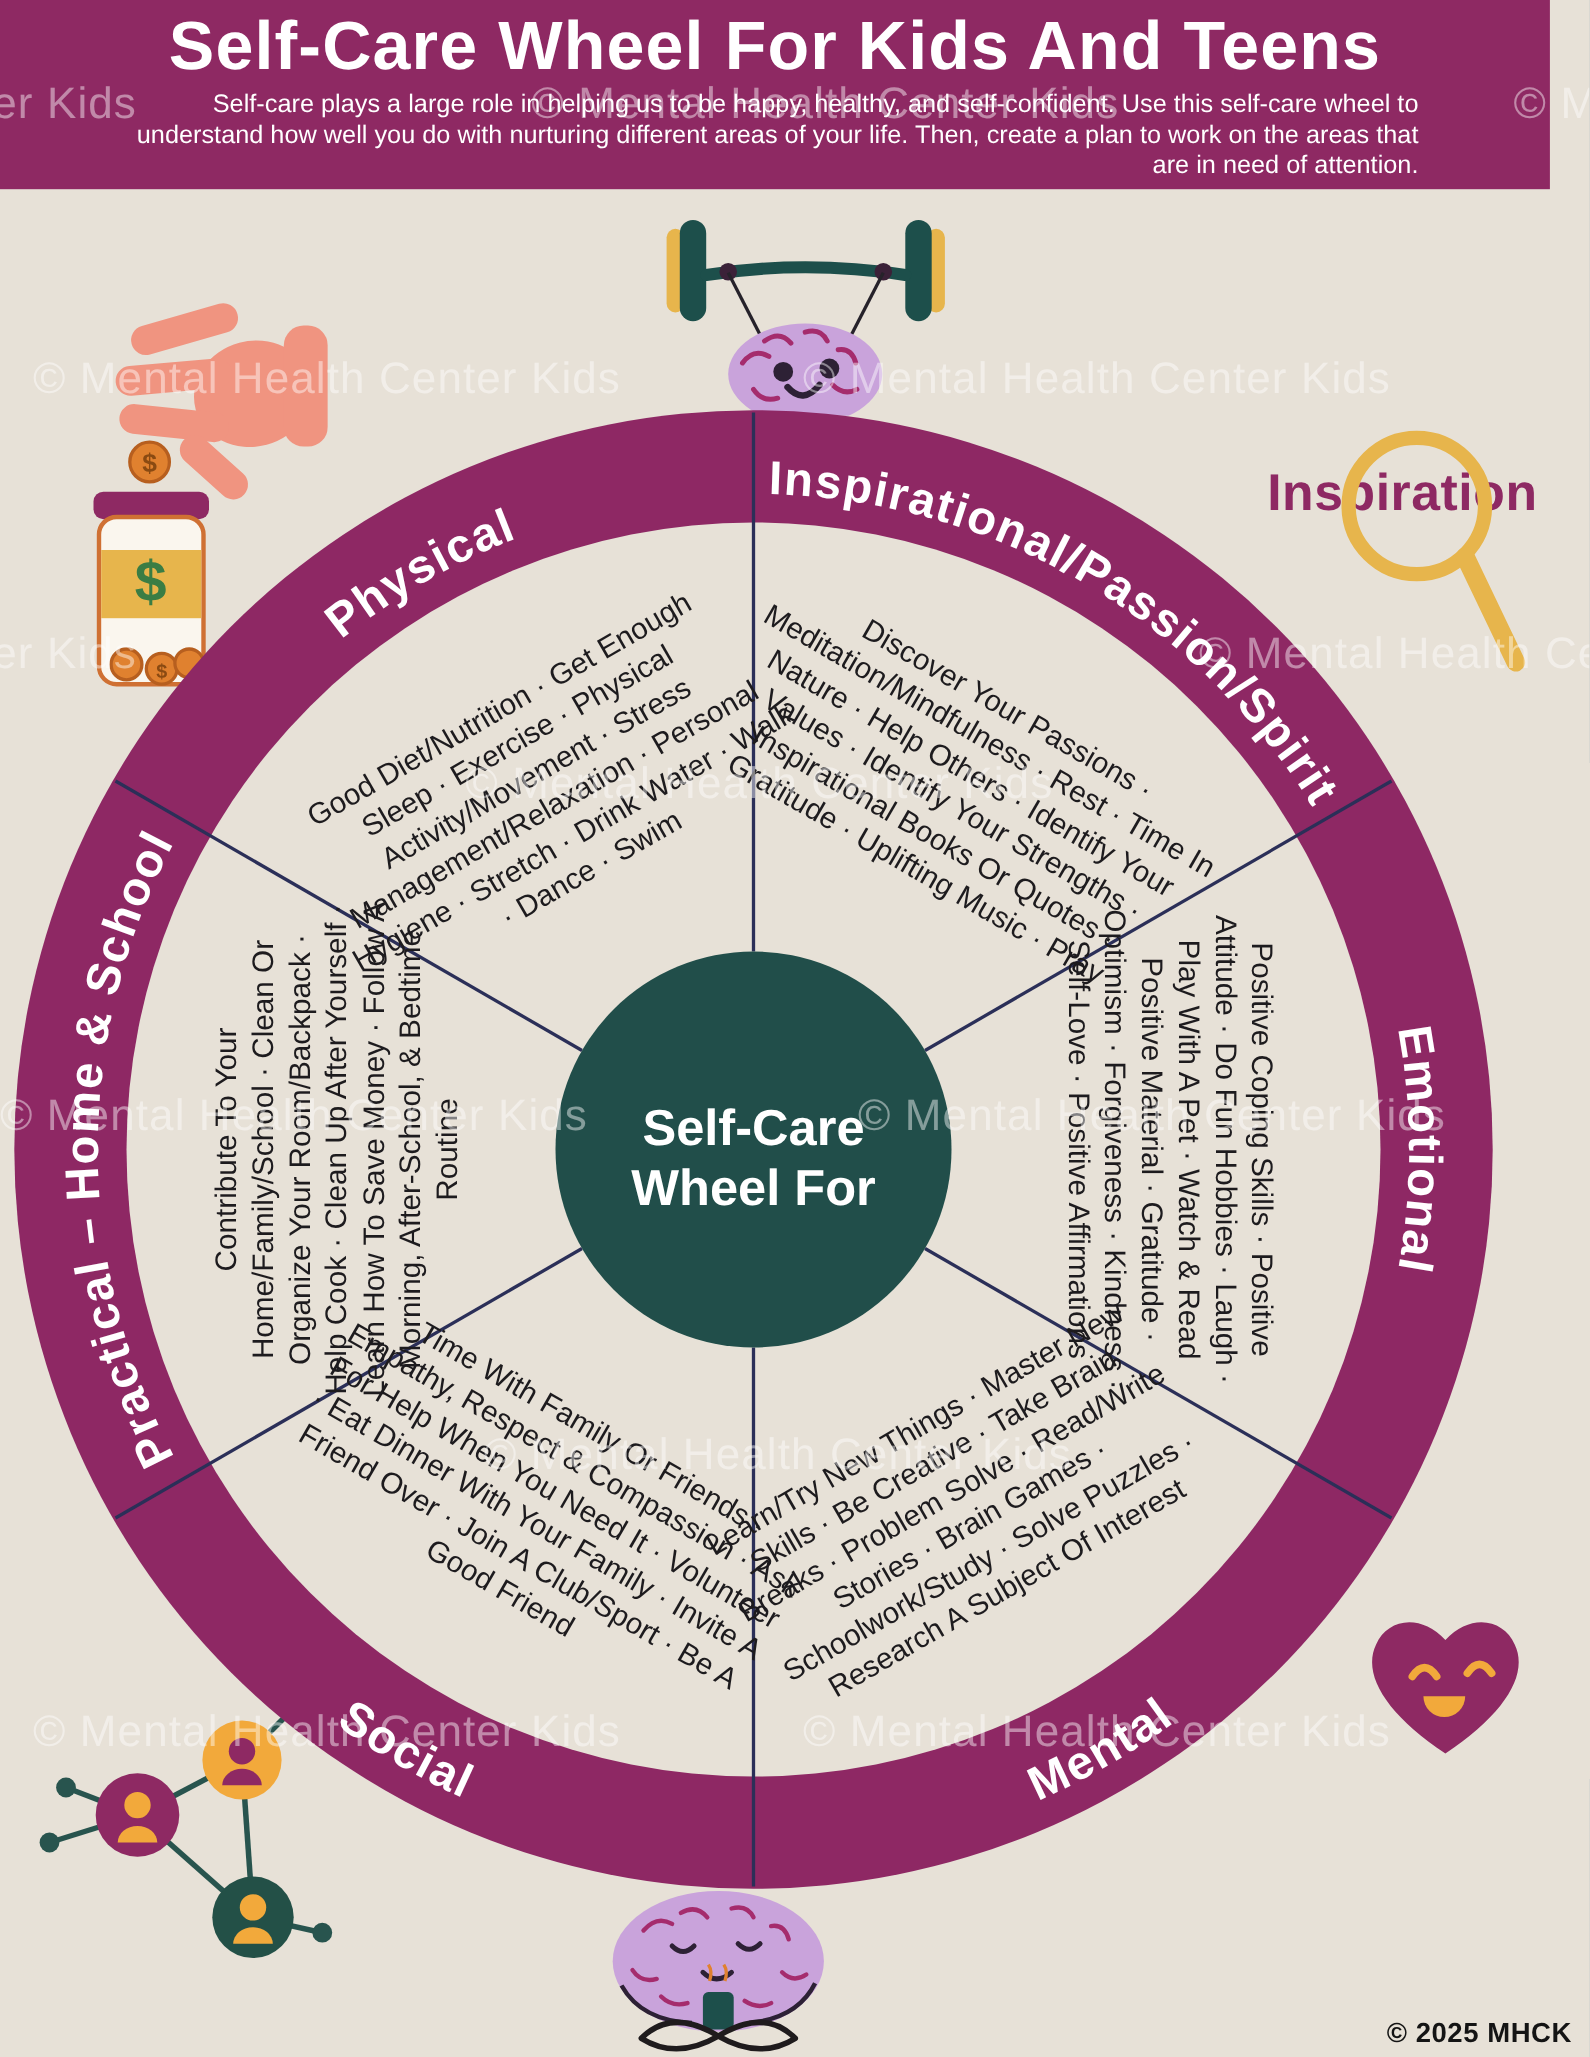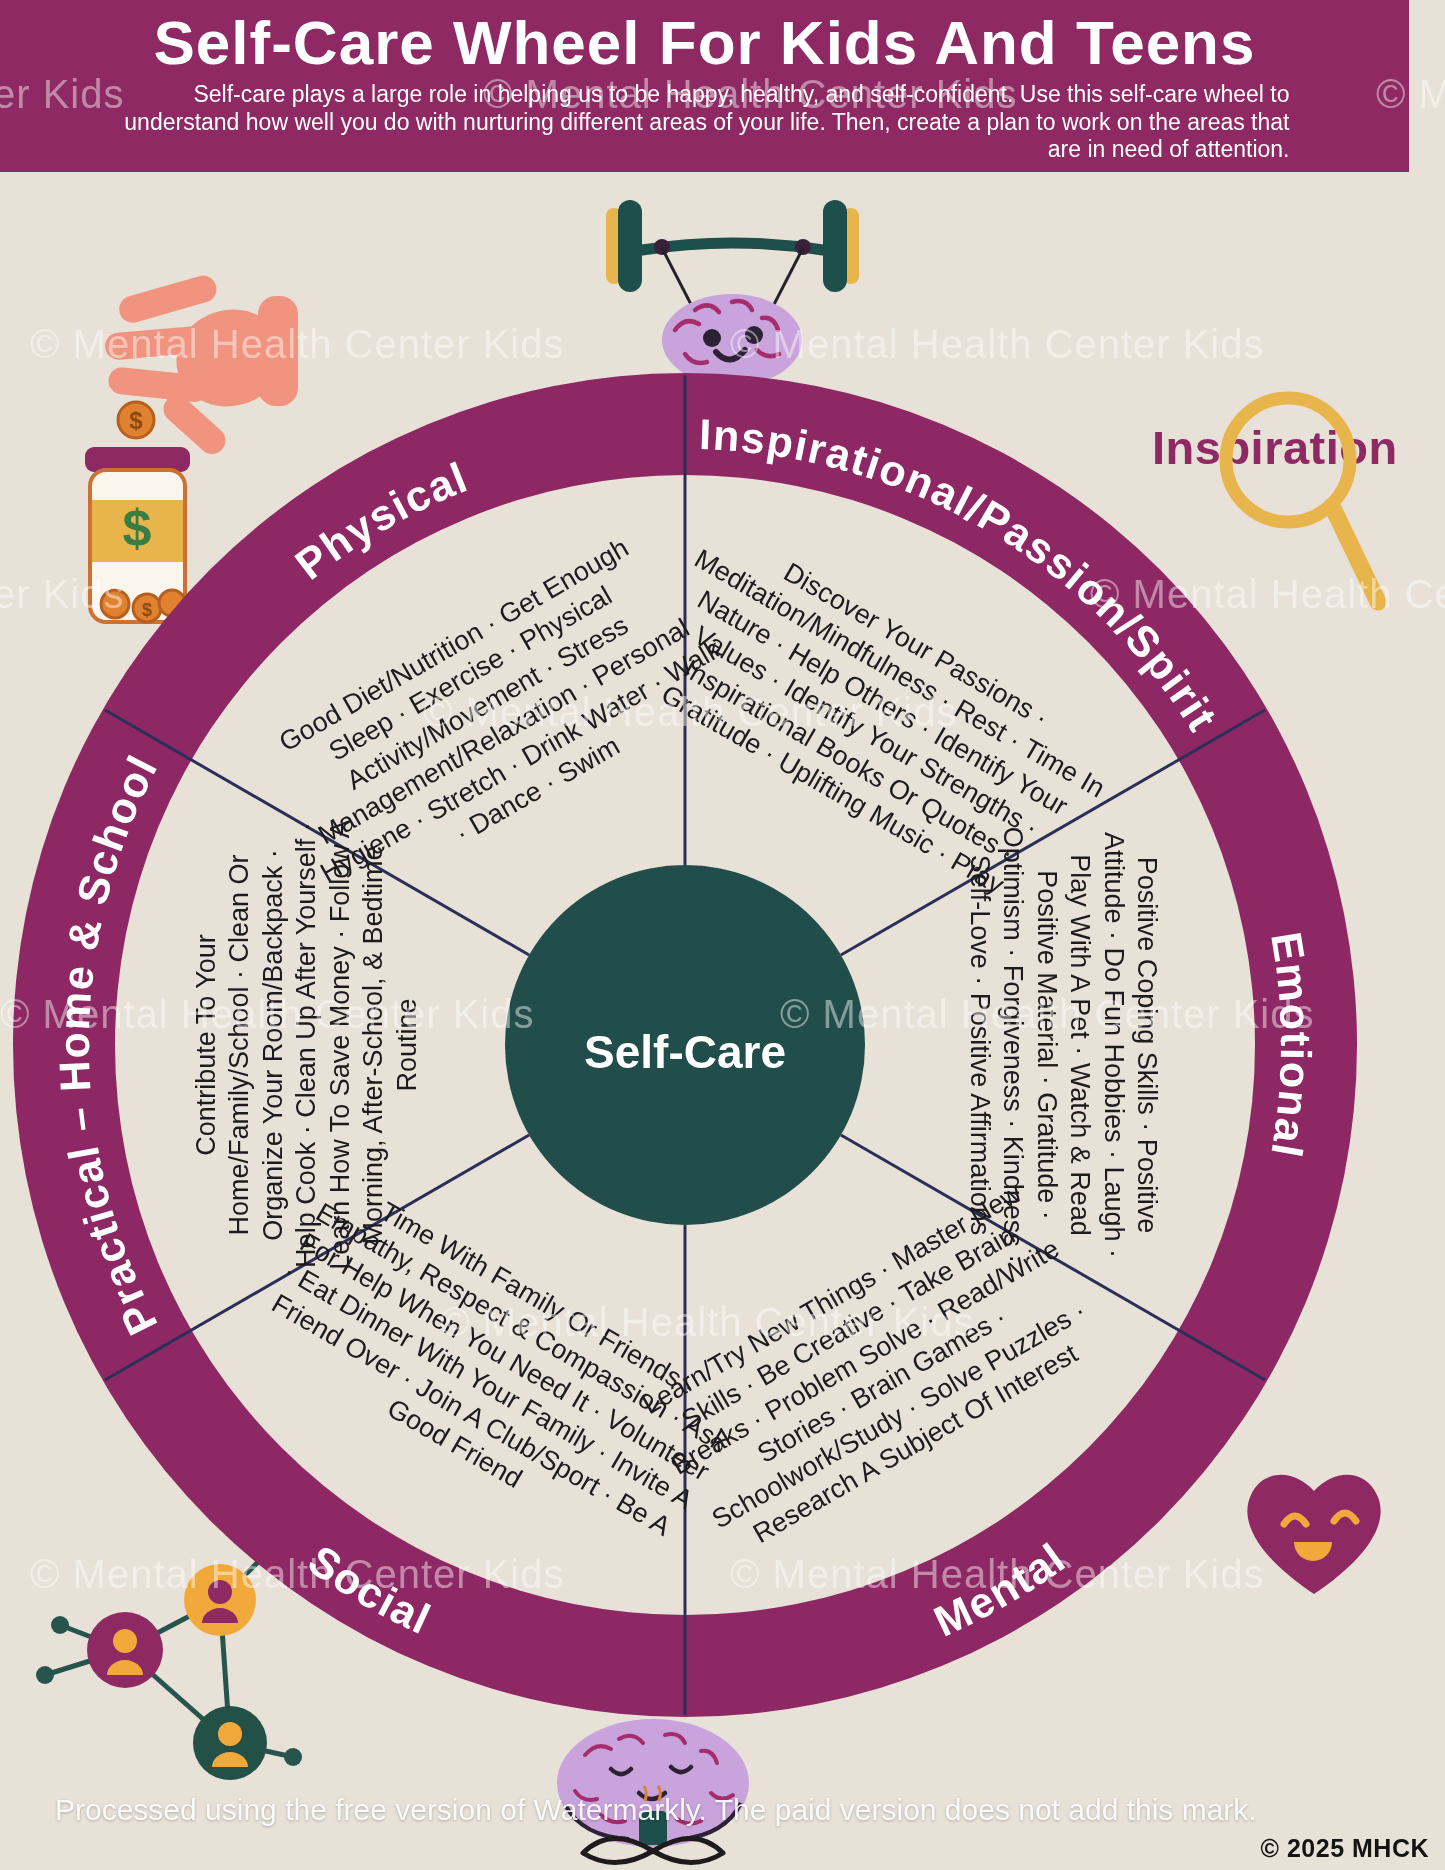--- a/index.html
+++ b/index.html
@@ -114,20 +114,21 @@
 
   <div class="seg-items" style="left:496px;top:718px;width:470px;transform:translate(-50%,-50%) rotate(-30deg);">Good Diet/Nutrition · Get Enough Sleep · Exercise · Physical Activity/Movement · Stress Management/Relaxation · Personal Hygiene · Stretch · Drink Water · Walk · Dance · Swim</div>
   <div class="seg-items" style="left:874px;top:718px;width:470px;transform:translate(-50%,-50%) rotate(30deg);">Discover Your Passions · Meditation/Mindfulness · Rest · Time In Nature · Help Others · Identify Your Values · Identify Your Strengths · Inspirational Books Or Quotes · Gratitude · Uplifting Music · Pray</div>
   <div class="seg-items" style="left:1063px;top:1045px;width:450px;transform:translate(-50%,-50%) rotate(90deg);">Positive Coping Skills · Positive Attitude · Do Fun Hobbies · Laugh · Play With A Pet · Watch &amp; Read Positive Material · Gratitude · Optimism · Forgiveness · Kindness · Self-Love · Positive Affirmations</div>
   <div class="seg-items" style="left:874px;top:1372px;width:470px;transform:translate(-50%,-50%) rotate(-30deg);">Learn/Try New Things · Master New Skills · Be Creative · Take Brain Breaks · Problem Solve · Read/Write Stories · Brain Games · Schoolwork/Study · Solve Puzzles · Research A Subject Of Interest</div>
   <div class="seg-items" style="left:496px;top:1372px;width:470px;transform:translate(-50%,-50%) rotate(30deg);">Time With Family Or Friends · Empathy, Respect &amp; Compassion · Ask For Help When You Need It · Volunteer · Eat Dinner With Your Family · Invite A Friend Over · Join A Club/Sport · Be A Good Friend</div>
   <div class="seg-items" style="left:307px;top:1045px;width:450px;transform:translate(-50%,-50%) rotate(-90deg);">Contribute To Your Home/Family/School · Clean Or Organize Your Room/Backpack · Help Cook · Clean Up After Yourself · Learn How To Save Money · Follow A Morning, After-School, &amp; Bedtime Routine</div>
 
   <div class="center-label">
     <div>Self-Care</div>
+    <div>Wheel For</div>
   </div>
 
   <svg class="deco" style="left:600px;top:188px;" width="265" height="190" viewBox="0 0 265 190">
     <rect x="6" y="20" width="16" height="76" rx="8" fill="var(--accent-yellow)"></rect>
     <rect x="243" y="20" width="16" height="76" rx="8" fill="var(--accent-yellow)"></rect>
     <rect x="18" y="12" width="24" height="92" rx="12" fill="#1d4f4b"></rect>
     <rect x="223" y="12" width="24" height="92" rx="12" fill="#1d4f4b"></rect>
     <path d="M 42 62 Q 132 48 223 62" stroke="#1d4f4b" stroke-width="11" fill="none" stroke-linecap="round"></path>
     <circle cx="62" cy="59" r="8" fill="#3b2138"></circle>
     <circle cx="203" cy="59" r="8" fill="#3b2138"></circle>
@@ -242,16 +243,15 @@
   <span class="wm" style="left:730px;top:322px;">© Mental Health Center Kids</span>
   <span class="wm" style="left:-410px;top:572px;">© Mental Health Center Kids</span>
   <span class="wm" style="left:1090px;top:572px;">© Mental Health Center Kids</span>
   <span class="wm" style="left:423px;top:690px;">© Mental Health Center Kids</span>
   <span class="wm" style="left:0px;top:992px;">© Mental Health Center Kids</span>
   <span class="wm" style="left:780px;top:992px;">© Mental Health Center Kids</span>
   <span class="wm" style="left:440px;top:1300px;">© Mental Health Center Kids</span>
   <span class="wm" style="left:30px;top:1552px;">© Mental Health Center Kids</span>
   <span class="wm" style="left:730px;top:1552px;">© Mental Health Center Kids</span>
 
-  <div class="wm-footer">Processed using the free version of Watermarkly. The paid version does not add this mark.</div>
   <div class="copyright">© 2025 MHCK</div>
 
 </div>
 
 </body></html>

